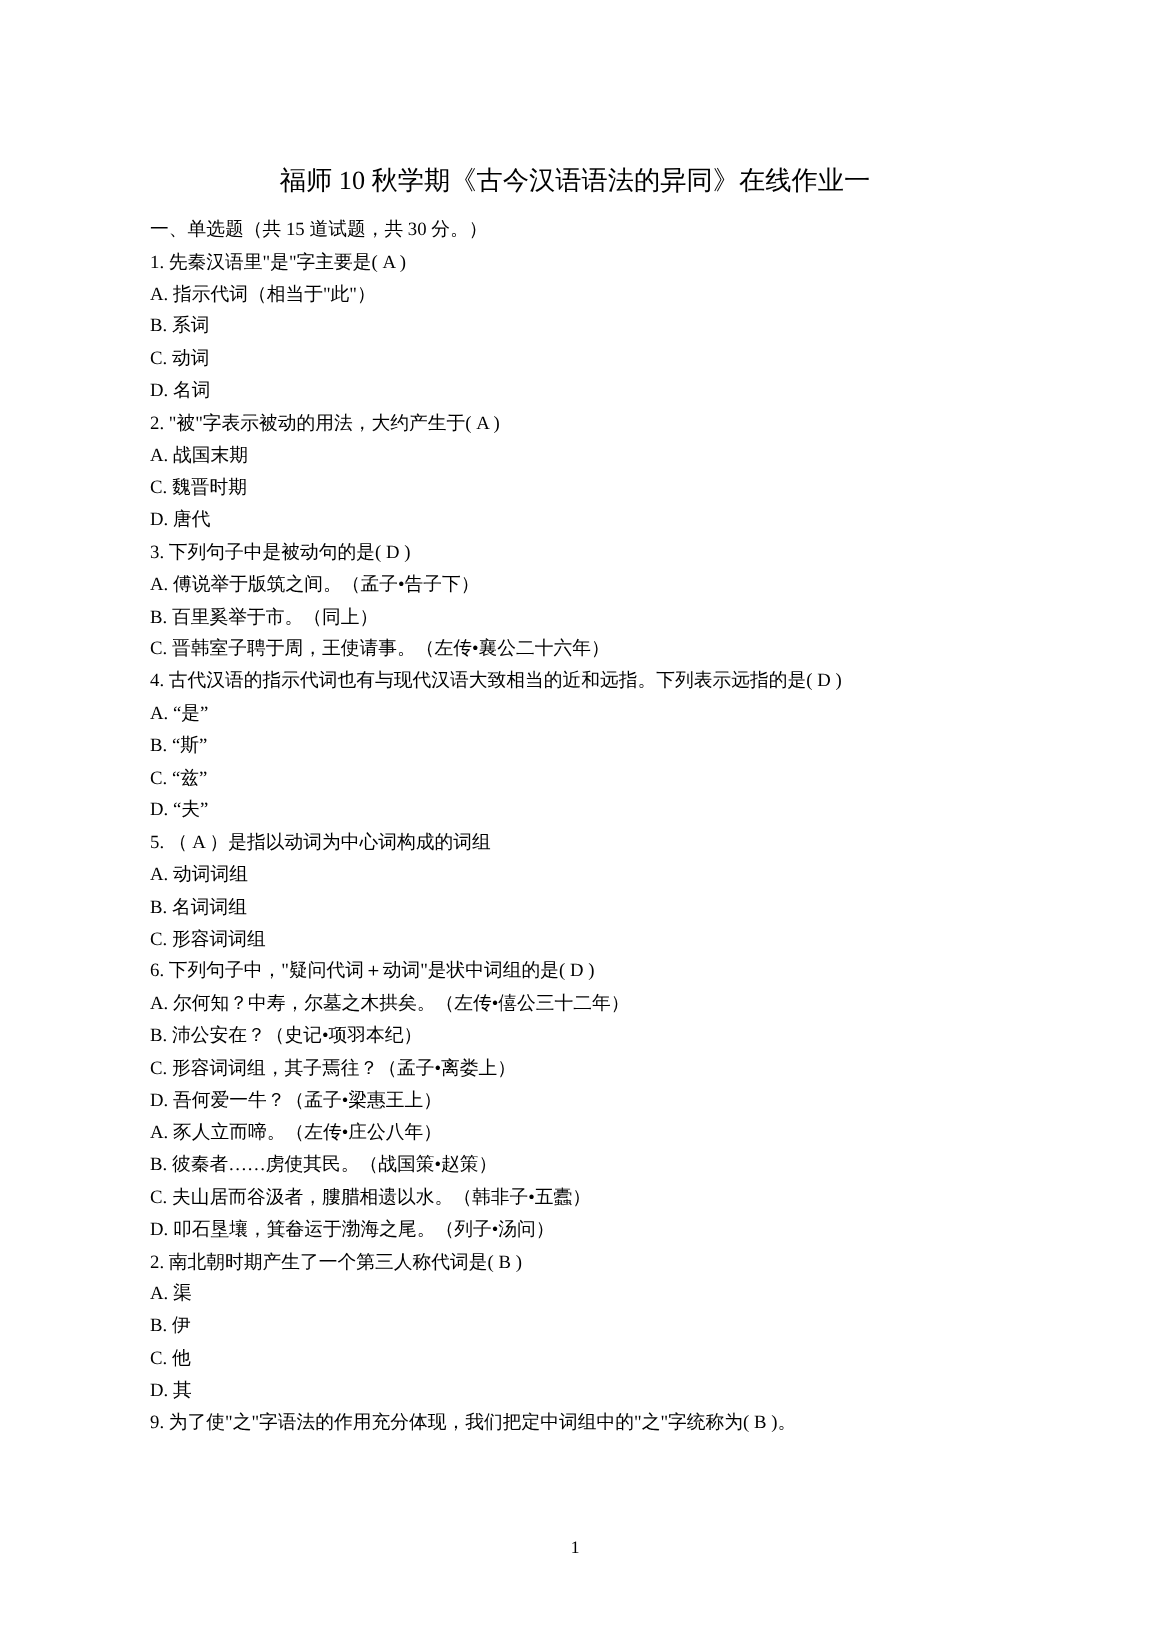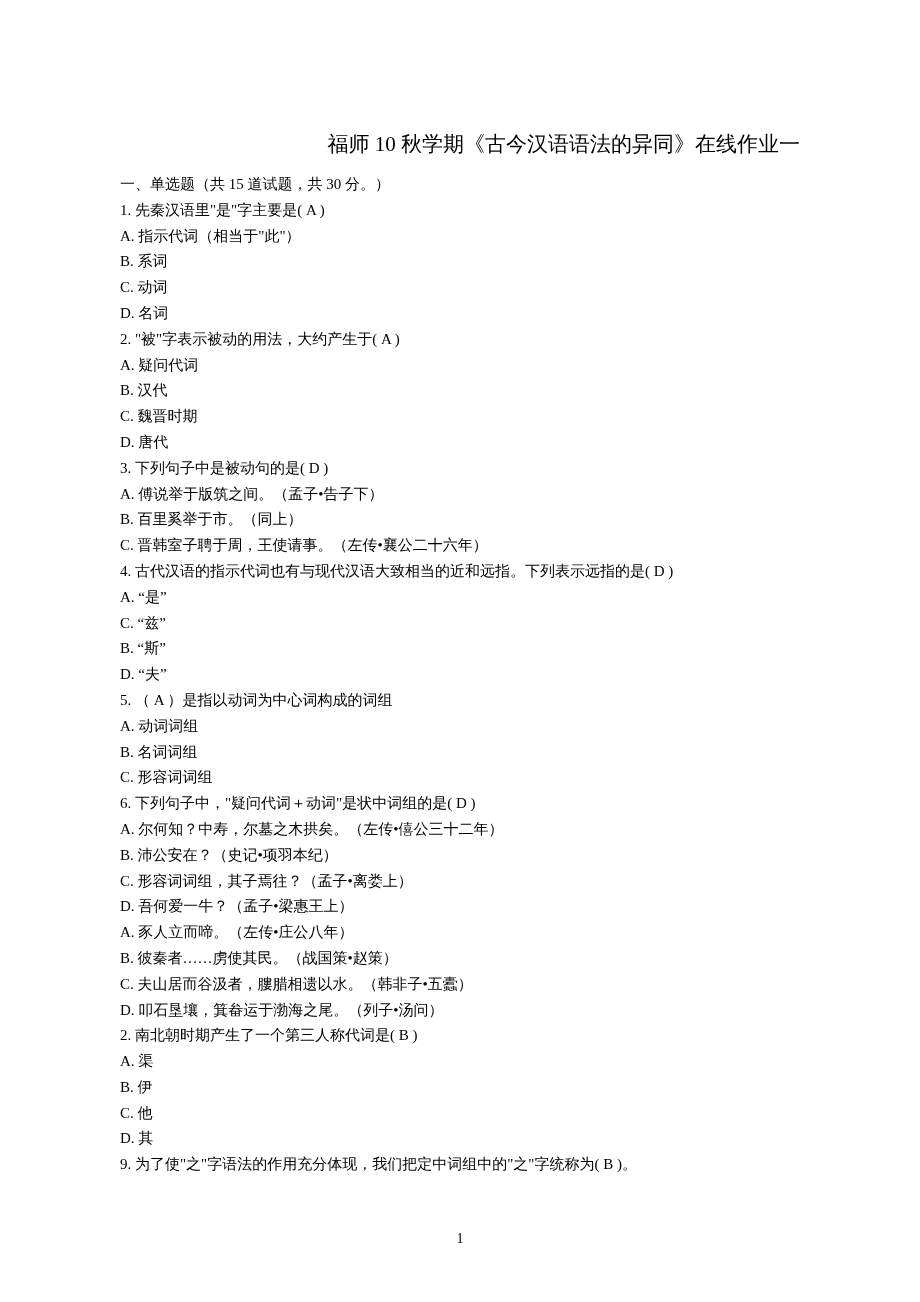--- a/index.html
+++ b/index.html
@@ -11,21 +11,21 @@
   }
   .page {
     width: 920px;
     min-height: 1302px;
     margin: 0 auto;
     padding: 130px 120px 60px 120px;
     box-sizing: border-box;
     position: relative;
   }
   .title {
-    text-align: right;
+    text-align: center;
     font-size: 21px;
     margin-bottom: 14px;
     font-family: "SimSun", "宋体", serif;
   }
   .line {
     font-size: 15px;
     line-height: 1.72;
     font-family: Liberation Serif, serif;
   }
   .page-number {
@@ -44,32 +44,31 @@
 <div class="page">
   <div class="title">福师 10 秋学期《古今汉语语法的异同》在线作业一</div>
   <div class="line">一、单选题（共 15 道试题，共 30 分。）</div>
   <div id="questions-container">
       <div class="line">1. 先秦汉语里"是"字主要是( A )</div>
       <div class="line">A. 指示代词（相当于"此"）</div>
       <div class="line">B. 系词</div>
       <div class="line">C. 动词</div>
       <div class="line">D. 名词</div>
       <div class="line">2. "被"字表示被动的用法，大约产生于( A )</div>
-      <div class="line">A. 疑问代词</div>
-      <div class="line">B. 汉代</div>
+      <div class="line">A. 战国末期</div>
       <div class="line">C. 魏晋时期</div>
       <div class="line">D. 唐代</div>
       <div class="line">3. 下列句子中是被动句的是( D )</div>
       <div class="line">A. 傅说举于版筑之间。（孟子•告子下）</div>
       <div class="line">B. 百里奚举于市。（同上）</div>
       <div class="line">C. 晋韩室子聘于周，王使请事。（左传•襄公二十六年）</div>
       <div class="line">4. 古代汉语的指示代词也有与现代汉语大致相当的近和远指。下列表示远指的是( D )</div>
       <div class="line">A. “是”</div>
+      <div class="line">B. “斯”</div>
       <div class="line">C. “兹”</div>
-      <div class="line">B. “斯”</div>
       <div class="line">D. “夫”</div>
       <div class="line">5. （ A ）是指以动词为中心词构成的词组</div>
       <div class="line">A. 动词词组</div>
       <div class="line">B. 名词词组</div>
       <div class="line">C. 形容词词组</div>
       <div class="line">6. 下列句子中，"疑问代词＋动词"是状中词组的是( D )</div>
       <div class="line">A. 尔何知？中寿，尔墓之木拱矣。（左传•僖公三十二年）</div>
       <div class="line">B. 沛公安在？（史记•项羽本纪）</div>
       <div class="line">C. 形容词词组，其子焉往？（孟子•离娄上）</div>
       <div class="line">D. 吾何爱一牛？（孟子•梁惠王上）</div>

